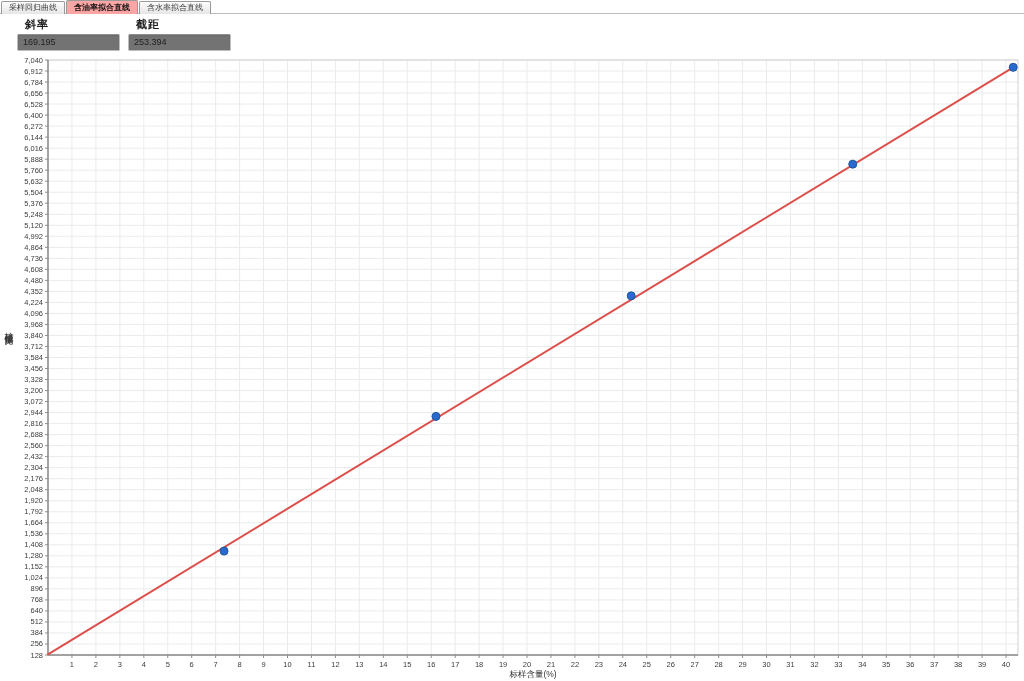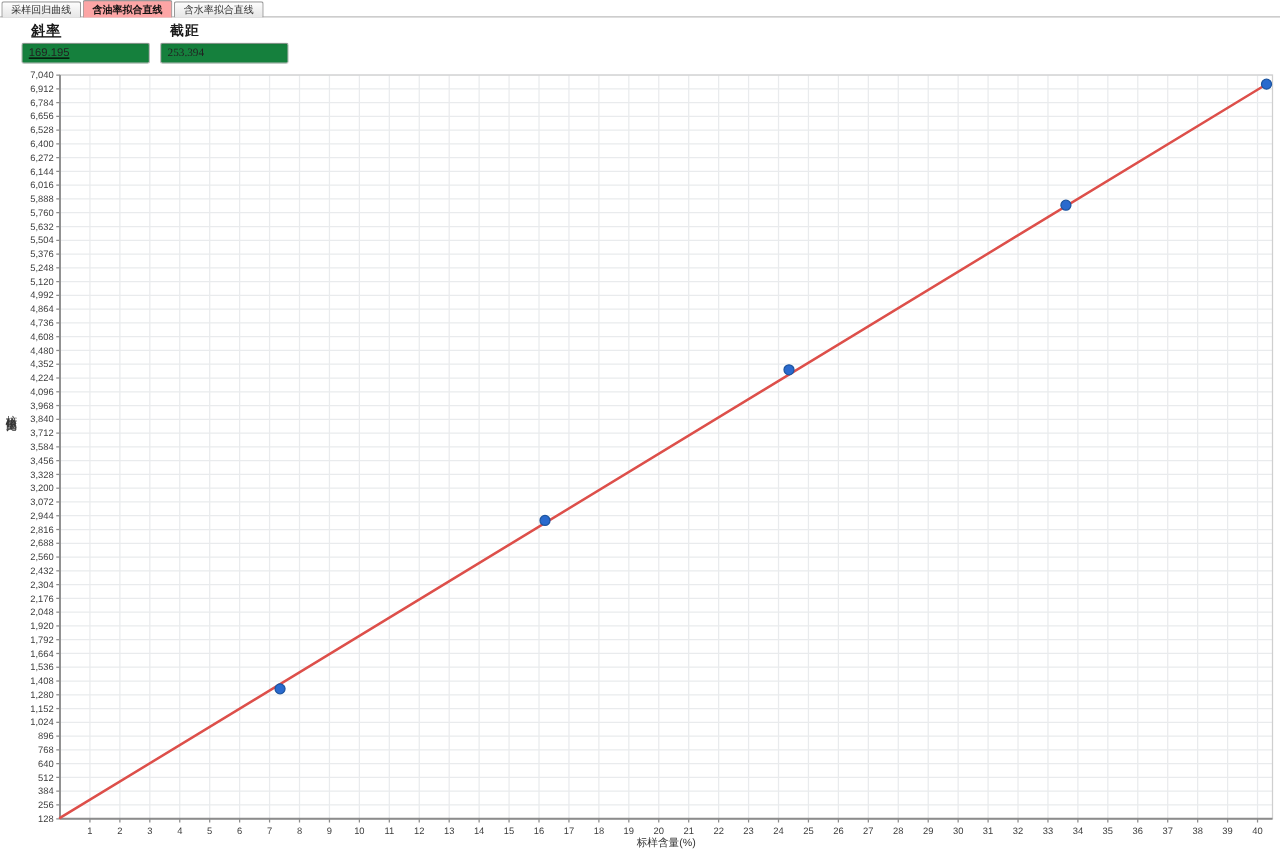--- a/index.html
+++ b/index.html
@@ -35,29 +35,29 @@
   }
   
   .panel{position:absolute;top:14px;left:0;width:1024px;height:38px;background:#fff;z-index:1;}
   .field{position:absolute;top:2px;}
   .field .flabel{
     font-size:11px;font-weight:bold;color:#1a1a1a;
     margin:1px 0 2px 8px;letter-spacing:1px;
   }
   .field .fbox{
     width:96px;height:15px;
-    background:#15803d;
+    background:#737373;
     border:1px solid #bcbcbc;border-top-color:#8f8f8f;
     border-radius:2px;
     box-shadow:inset 0 1px 2px rgba(0,0,0,0.07);
     font-size:9px;color:#222;
     line-height:15px;padding-left:5px;
   }
-  .field.f1{left:17px;text-decoration:underline;}
-  .field.f2{left:128px;font-family:Liberation Serif, serif;}
+  .field.f1{left:17px;}
+  .field.f2{left:128px;}
   .field.f3{left:204px;}
   
   .chart-wrap{position:absolute;top:52px;left:0;width:1024px;height:629px;}
   .ylabel{
     position:absolute;top:273px;left:2px;
     writing-mode:vertical-rl;text-orientation:upright;
     font-size:9px;color:#333;letter-spacing:1px;
     z-index:2;
   }
   svg{display:block;}

